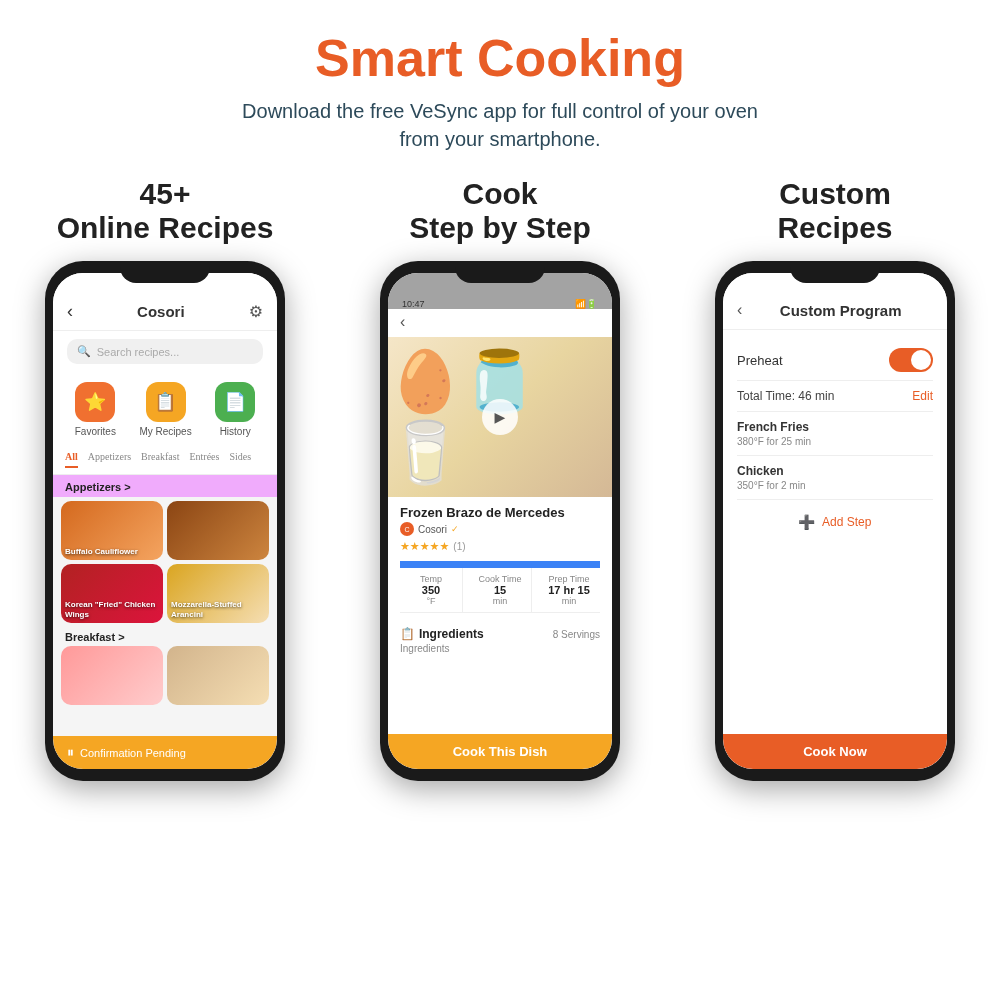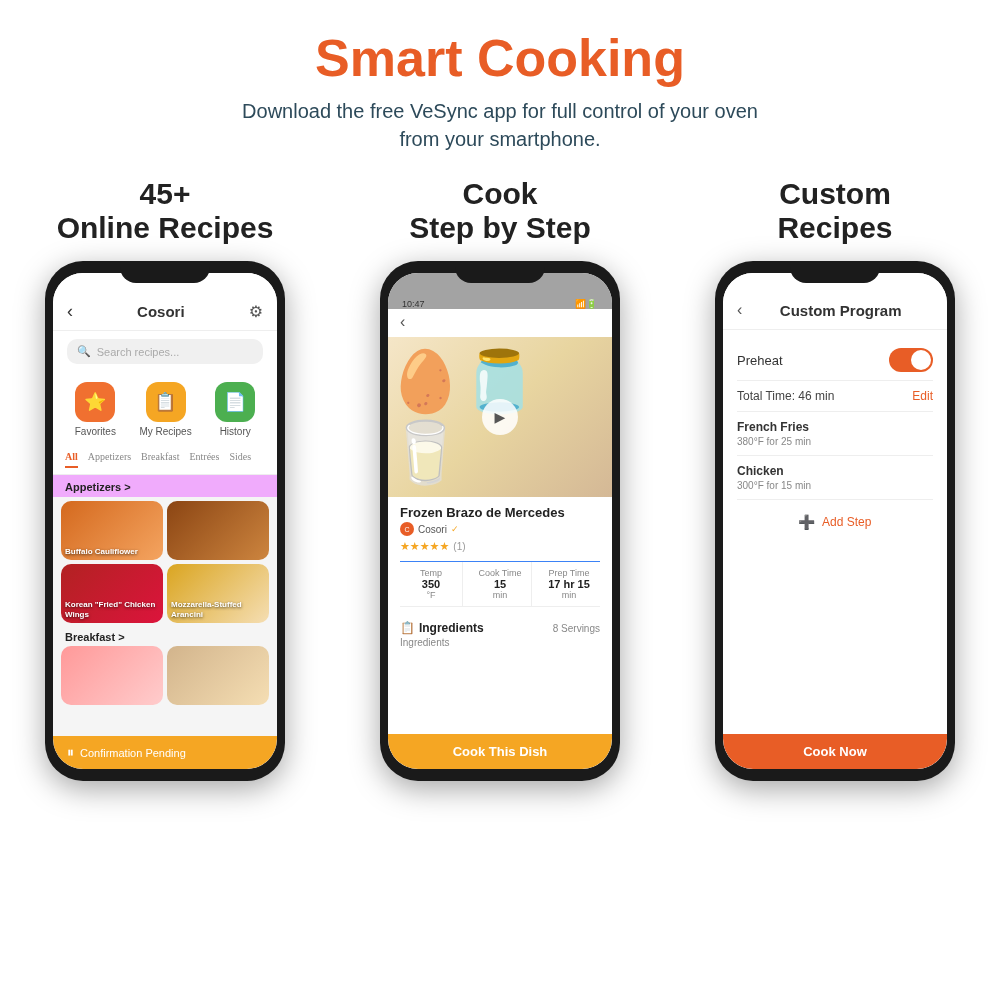--- a/index.html
+++ b/index.html
@@ -281,21 +281,21 @@
     }
 
     .p2-content { padding: 8px 12px; background: #fff; }
     .p2-recipe-title { font-size: 13px; font-weight: 700; color: #222; margin-bottom: 2px; }
     .p2-author-row { display: flex; align-items: center; gap: 4px; margin-bottom: 4px; }
     .p2-author-badge { width: 14px; height: 14px; background: #e85d26; border-radius: 50%; display: flex; align-items: center; justify-content: center; font-size: 7px; color: #fff; }
     .p2-author { font-size: 10px; color: #555; }
     .p2-stars { font-size: 11px; color: #f5a623; }
     .p2-review { font-size: 10px; color: #999; }
 
-    .p2-stats { display: flex; gap: 6px; margin: 8px 0; border-top: 1px solid #3b82f6; border-bottom: 1px solid #eee; }
+    .p2-stats { display: flex; gap: 6px; margin: 8px 0; border-top: 7px solid #3b82f6; border-bottom: 1px solid #eee; }
     .p2-stat { flex: 1; text-align: center; padding: 6px 2px; border-right: 1px solid #eee; }
     .p2-stat:last-child { border-right: none; }
     .p2-stat-label { font-size: 9px; color: #888; }
     .p2-stat-value { font-size: 11px; font-weight: 600; color: #222; }
     .p2-stat-sub { font-size: 9px; color: #888; }
 
     .p2-ingredients { padding: 6px 0; }
     .p2-ing-row { display: flex; justify-content: space-between; align-items: center; }
     .p2-ing-title { font-size: 12px; font-weight: 600; color: #222; display: flex; align-items: center; gap: 4px; }
     .p2-ing-icon { font-size: 12px; }
@@ -613,21 +613,21 @@
                 <span class="p3-total-label">Total Time: 46 min</span>
                 <span class="p3-edit-btn">Edit</span>
               </div>
 
               <div class="p3-step">
                 <div class="p3-step-title">French Fries</div>
                 <div class="p3-step-detail">380°F for 25 min</div>
               </div>
               <div class="p3-step">
                 <div class="p3-step-title">Chicken</div>
-                <div class="p3-step-detail">300°F for 15 min</div>
+                <div class="p3-step-detail">350°F for 2 min</div>
               </div>
 
               <div class="p3-add-step">
                 <span class="p3-add-icon">➕</span>
                 <span>Add Step</span>
               </div>
             </div>
 
             <div class="p3-cook-btn">Cook Now</div>
           </div>

